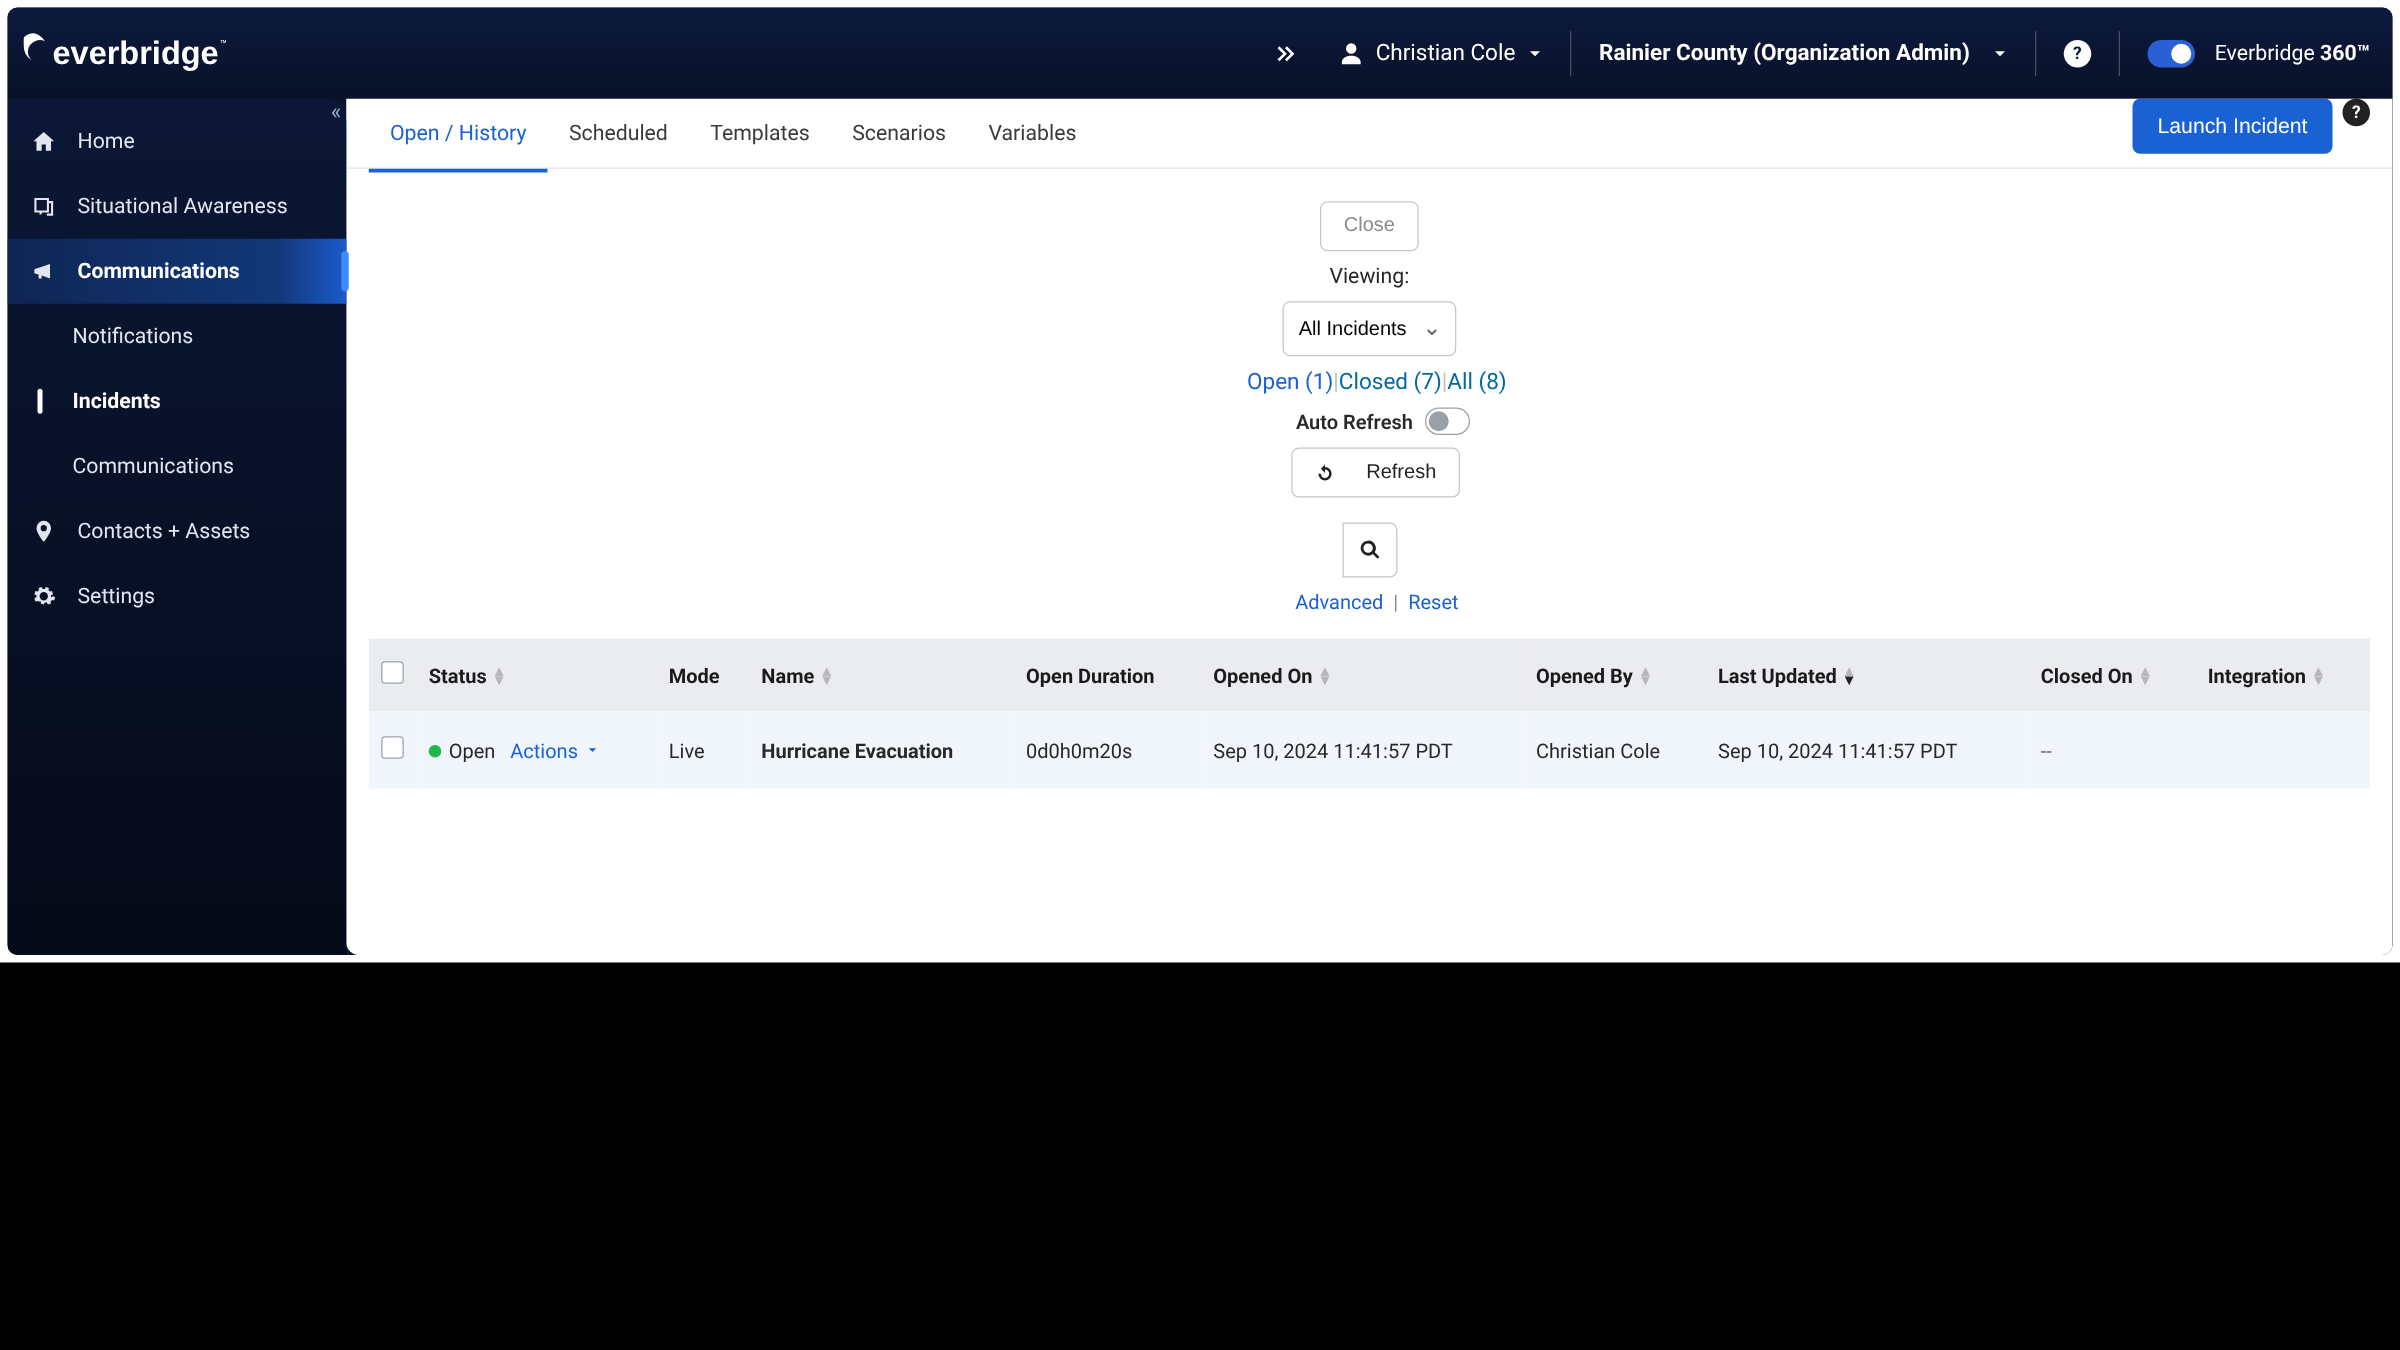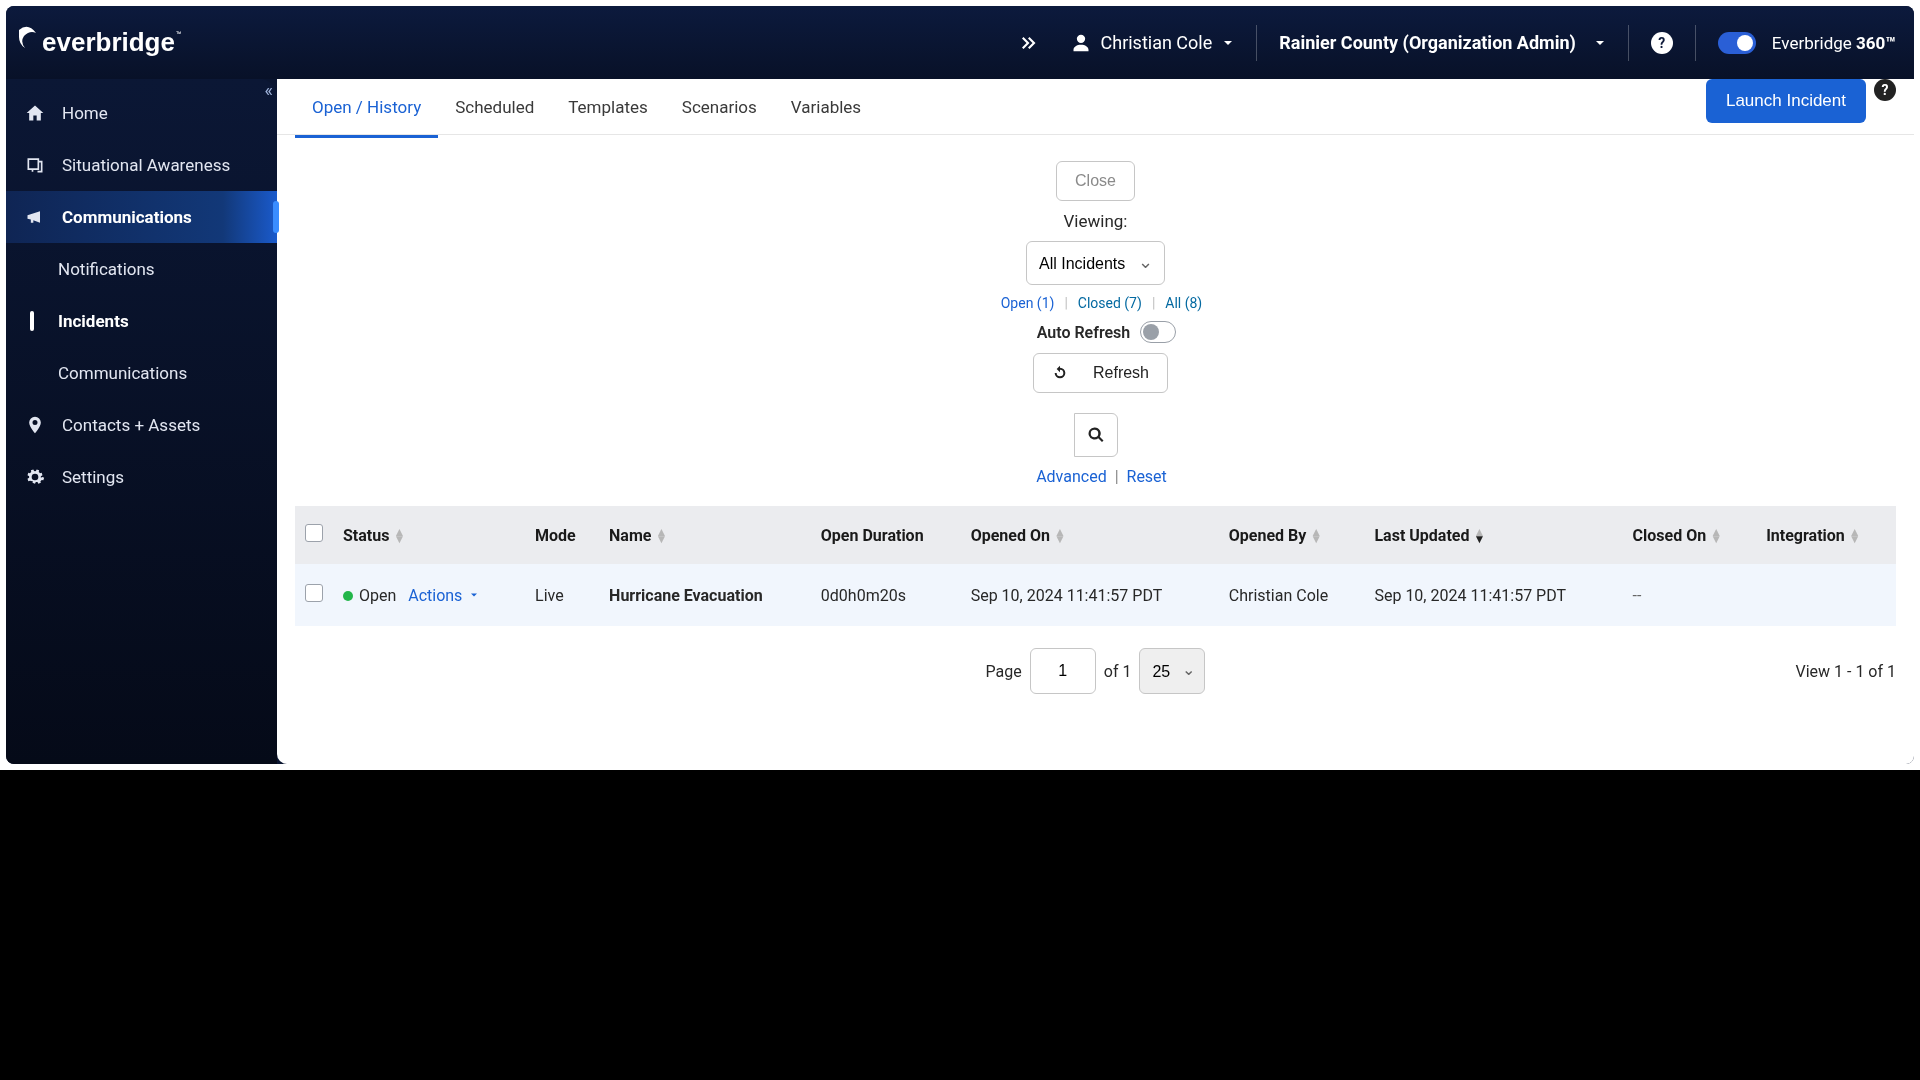--- a/index.html
+++ b/index.html
@@ -148,34 +148,34 @@
   padding: 10px 18px; border-radius:6px; font-size:16px; cursor:not-allowed;
 }
 .viewing-label { font-size:17px; margin: 0 6px 0 6px; }
 .select {
   border:1px solid #c6c6c6; border-radius:6px; height:44px;
   padding: 0 38px 0 12px; font-size:16px; background:#fff;
   appearance:none; position:relative; cursor:pointer;
 }
 .select-wrap { position:relative; display:inline-flex; }
 .select-wrap::after { content:'⌄'; position:absolute; right:12px; top:10px; color:#666; pointer-events:none; font-size:18px; }
-.filter-links { display:flex; align-items:center; gap:10px; margin-left:12px; font-size:14px; }
+.filter-links { display:flex; align-items:center; margin-left:12px; font-size:18px; }
 .filter-links .divider { color:#c0c0c0; }
 .link-blue { color:#1a62d4; cursor:pointer; }
 .link-black { color:#0369a1; cursor:pointer; }
 .autorefresh { display:flex; align-items:center; gap:10px; margin-left:22px; font-size:16px; font-weight:600; }
 .ar-toggle {
   width:36px; height:22px; border-radius:11px; border:1px solid #9aa0a8;
   background:#fff; position:relative; cursor:pointer;
 }
 .ar-toggle::after { content:''; position:absolute; left:2px; top:2px; width:16px; height:16px; border-radius:50%; background:#9aa0a8; }
 .refresh-btn {
   border:1px solid #c6c6c6; background:#fff; color:#222;
   padding: 10px 18px; border-radius:6px; font-size:16px; cursor:pointer;
-  display:flex; align-items:center; gap:25px; margin-left:10px;
+  display:flex; align-items:flex-end; gap:25px; margin-left:10px;
 }
 .toolbar-spacer{flex:1}
 .search-box {
   border:1px solid #c6c6c6; border-radius:6px 0 0 6px;
   height:44px; width:200px; padding:0 12px; font-size:16px;
   border-right:none;
 }
 .search-btn {
   border:1px solid #c6c6c6; border-radius:0 6px 6px 0;
   width:44px; height:44px; background:#fff; cursor:pointer;
@@ -430,28 +430,17 @@
               <td>Sep 10, 2024 11:41:57 PDT</td>
               <td>Christian Cole</td>
               <td>Sep 10, 2024 11:41:57 PDT</td>
               <td class="dash">--</td>
               <td></td>
             </tr>
           </tbody>
         </table>
       </div>
 
-      <div class="pagination">
-        <span>Page</span>
-        <input class="page-input" value="1" style="">
-        <span>of 1</span>
-        <span class="pagesize-wrap">
-          <select class="pagesize">
-            <option>25</option>
-          </select>
-        </span>
-        <span class="view-range">View 1 - 1 of 1</span>
-      </div>
     </div>
   </div>
 
 </div>
 </div>
 
 </body></html>

